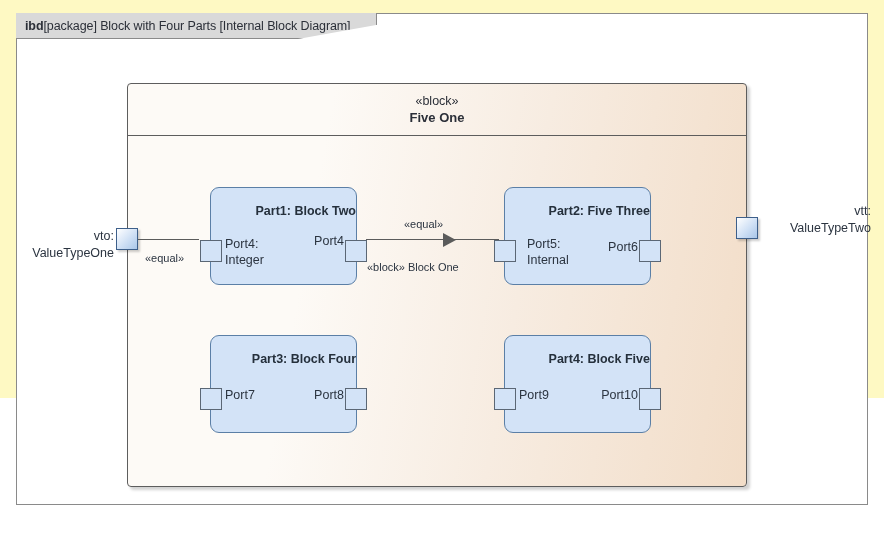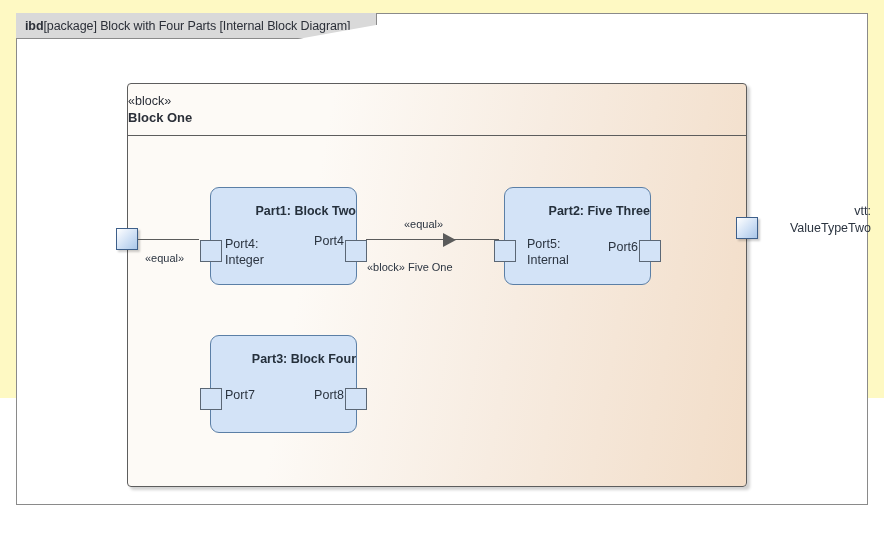--- a/index.html
+++ b/index.html
@@ -32,21 +32,21 @@
   
   #block-one{
     position:absolute;left:127px;top:83px;width:620px;height:404px;
     border:1px solid #5d5d5d;border-radius:4px;box-sizing:border-box;
     background:linear-gradient(100deg,#fdfaf6 0%,#fdfaf6 30%,#f7ece1 62%,#f2ddc8 100%);
     box-shadow:3px 3px 3px rgba(0,0,0,0.18);
   }
   #block-one-header{
     position:absolute;left:0;top:0;width:100%;height:52px;
     border-bottom:1px solid #5d5d5d;box-sizing:border-box;
-    display:flex;flex-direction:column;align-items:flex-start;justify-content:center;
+    display:flex;flex-direction:column;align-items:center;justify-content:center;
   }
   .stereo{font-size:12.5px;line-height:16px;}
   #block-one-name{font-size:13px;font-weight:bold;line-height:17px;}
   #namespace-compartment{
     position:absolute;left:0;top:52px;width:100%;height:30px;
     display:flex;align-items:center;justify-content:center;
   }
   #namespace-label{font-size:12.5px;font-style:italic;}
   
   .part{
@@ -100,21 +100,21 @@
   <div id="frame"></div>
 
   <div id="frame-tab">
     <span class="kind">ibd</span>
       <span>[package] Block with Four Parts [Internal Block Diagram]</span>
   </div>
 
   <div id="block-one">
     <div id="block-one-header">
       <div class="stereo">«block»</div>
-      <div id="block-one-name">Block One</div>
+      <div id="block-one-name">Five One</div>
     </div>
 
     <div class="part" style="left:82px;top:103px;">
       <div class="part-title">Part1: Block Two</div>
       <div class="port left"></div>
       <div class="port right"></div>
       <div class="port-label pl-left">Port4:
 Integer</div>
       <div class="port-label pl-right" style="top:45px;">Port4</div>
     </div>
@@ -129,29 +129,38 @@
     </div>
 
     <div class="part" style="left:82px;top:251px;">
       <div class="part-title">Part3: Block Four</div>
       <div class="port left"></div>
       <div class="port right"></div>
       <div class="port-label pl-left" style="top:51px;">Port7</div>
       <div class="port-label pl-right" style="top:51px;">Port8</div>
     </div>
 
+    <div class="part" style="left:376px;top:251px;">
+      <div class="part-title">Part4: Block Five</div>
+      <div class="port left"></div>
+      <div class="port right"></div>
+      <div class="port-label pl-left" style="top:51px;">Port9</div>
+      <div class="port-label pl-right" style="top:51px;">Port10</div>
+    </div>
   </div>
 
   <div class="bport" style="left:116px;top:228px;"></div>
   <div class="bport" style="left:736px;top:217px;"></div>
 
   <div class="conn h" style="left:138px;top:239px;width:61px;"></div>
   <div class="conn-label" style="left:145px;top:252px;">«equal»</div>
 
   <div class="conn h" style="left:366px;top:239px;width:133px;"></div>
   <div class="arrow" style="left:443px;top:233px;"></div>
   <div class="conn-label" style="left:404px;top:218px;">«equal»</div>
-  <div class="conn-label" style="left:367px;top:261px;">«block» Five One</div>
+  <div class="conn-label" style="left:367px;top:261px;">«block» Block One</div>
 
+  <div class="vt-label" style="left:14px;top:228px;width:100px;">vto:
+ValueTypeOne</div>
   <div class="vt-label" style="left:761px;top:203px;width:110px;">vtt:
 ValueTypeTwo</div>
 
 </div>
 
 </body></html>

